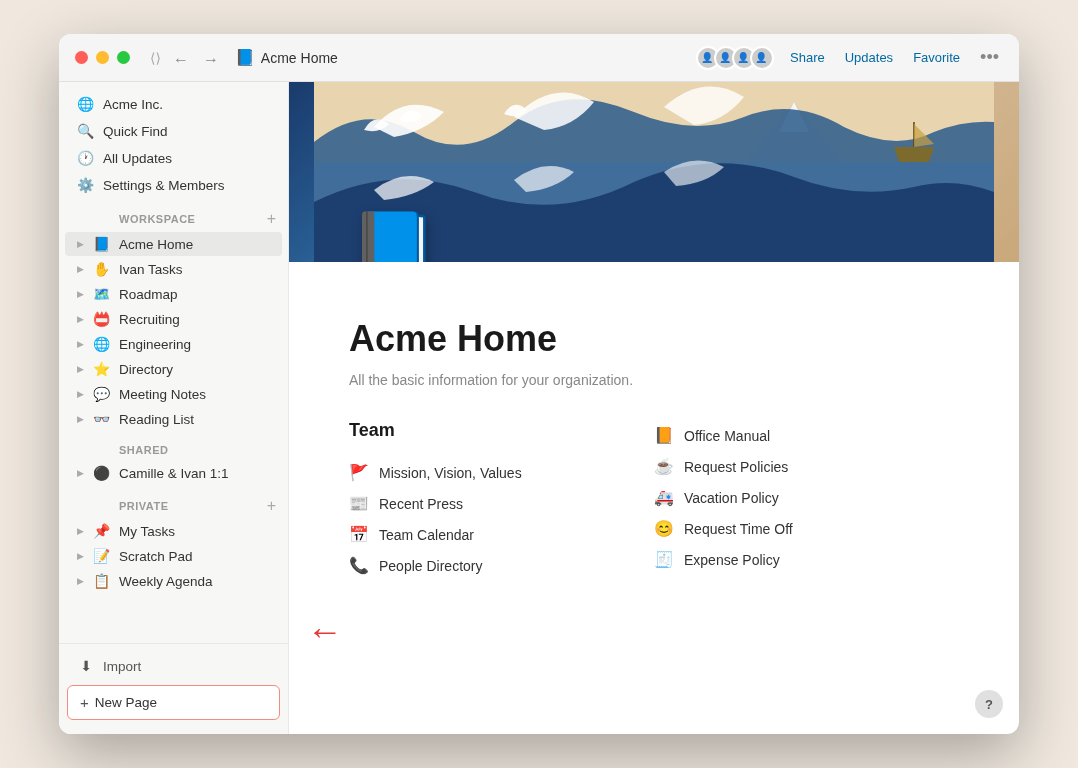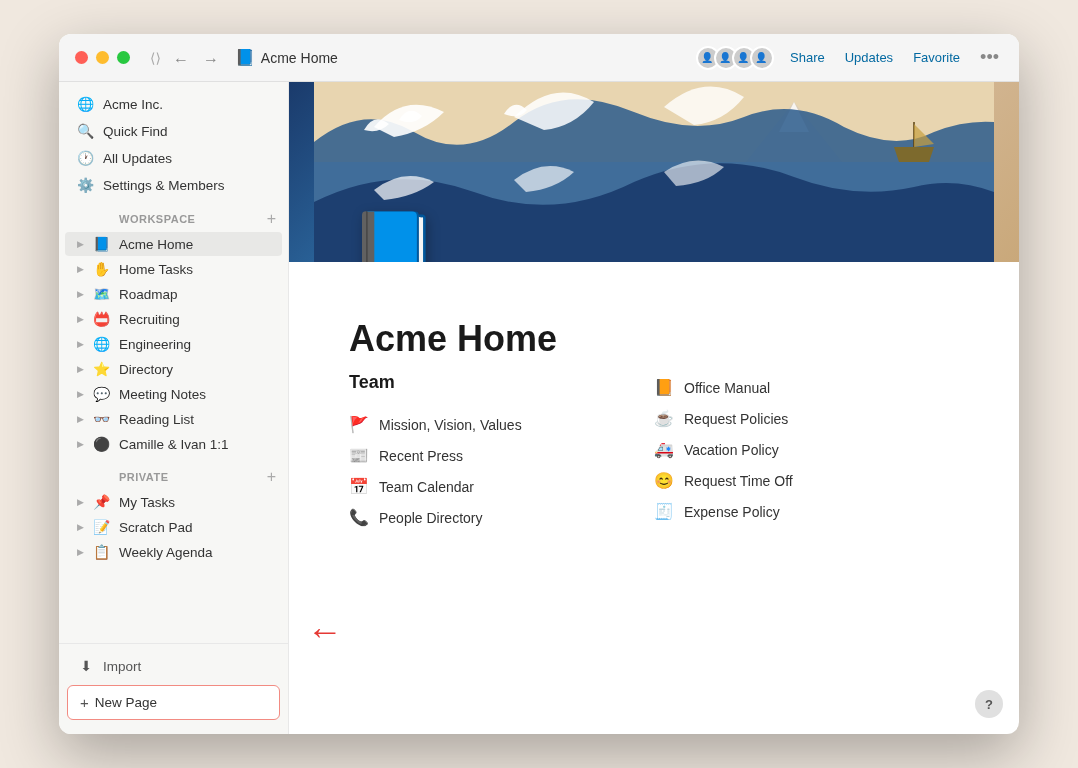--- a/index.html
+++ b/index.html
@@ -425,21 +425,21 @@
 
           <div id="workspace-items">
               <div class="sidebar-workspace-item active">
                 <span class="chevron">▶</span>
                 <span class="sidebar-item-icon">📘</span>
                 <span>Acme Home</span>
               </div>
               <div class="sidebar-workspace-item">
                 <span class="chevron">▶</span>
                 <span class="sidebar-item-icon">✋</span>
-                <span>Home Tasks</span>
+                <span>Ivan Tasks</span>
               </div>
               <div class="sidebar-workspace-item">
                 <span class="chevron">▶</span>
                 <span class="sidebar-item-icon">🗺️</span>
                 <span>Roadmap</span>
               </div>
               <div class="sidebar-workspace-item">
                 <span class="chevron">▶</span>
                 <span class="sidebar-item-icon">📛</span>
                 <span>Recruiting</span>
@@ -459,20 +459,23 @@
                 <span class="sidebar-item-icon">💬</span>
                 <span>Meeting Notes</span>
               </div>
               <div class="sidebar-workspace-item">
                 <span class="chevron">▶</span>
                 <span class="sidebar-item-icon">👓</span>
                 <span>Reading List</span>
               </div>
             </div>
 
+          <div class="sidebar-section">
+            <span class="sidebar-section-label">SHARED</span>
+          </div>
 
           <div id="shared-items">
               <div class="sidebar-workspace-item">
                 <span class="chevron">▶</span>
                 <span class="sidebar-item-icon">⚫</span>
                 <span>Camille &amp; Ivan 1:1</span>
               </div>
             </div>
 
           <div class="sidebar-section">
@@ -541,20 +544,21 @@
 
             <path d="M60,108 Q90,85 120,100 Q100,115 70,118 Z" fill="white" opacity="0.7"></path>
             <path d="M200,98 Q230,75 260,90 Q242,107 212,110 Z" fill="white" opacity="0.65"></path>
             <path d="M350,90 Q380,70 410,85 Q392,102 362,104 Z" fill="white" opacity="0.6"></path>
           </svg>
           <div class="page-icon-large">📘</div>
         </div>
 
         <div class="page-content">
           <h1 class="page-title">Acme Home</h1>
+          <p class="page-subtitle">All the basic information for your organization.</p>
 
           <div class="content-columns">
 
             <div class="content-column">
               <h2 class="column-header">Team</h2>
               <div id="team-links">
                   <div class="content-link">
                     <span class="content-link-icon">🚩</span>
                     <span>Mission, Vision, Values</span>
                   </div>

